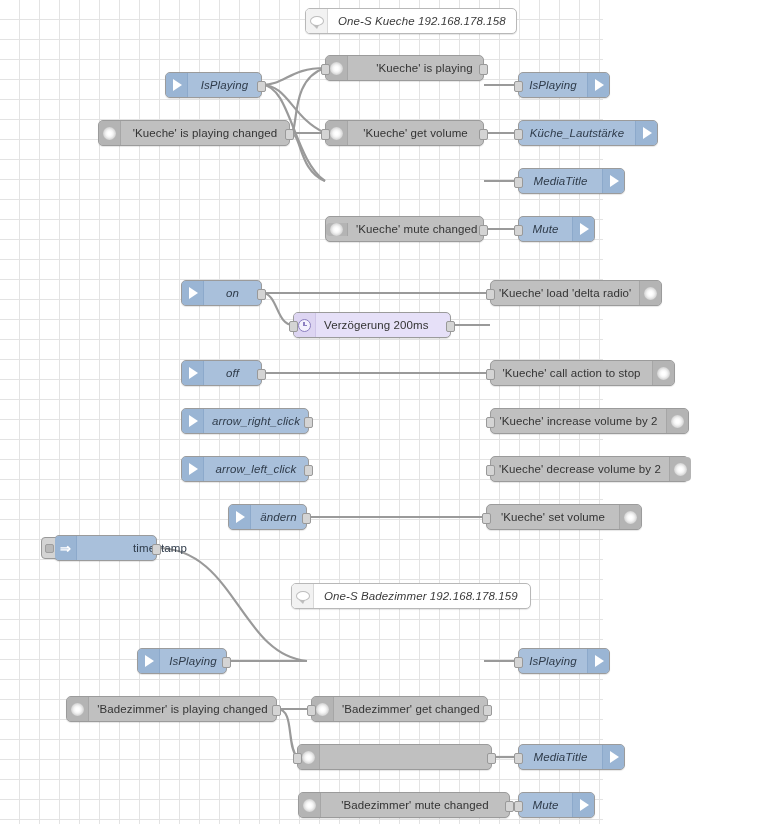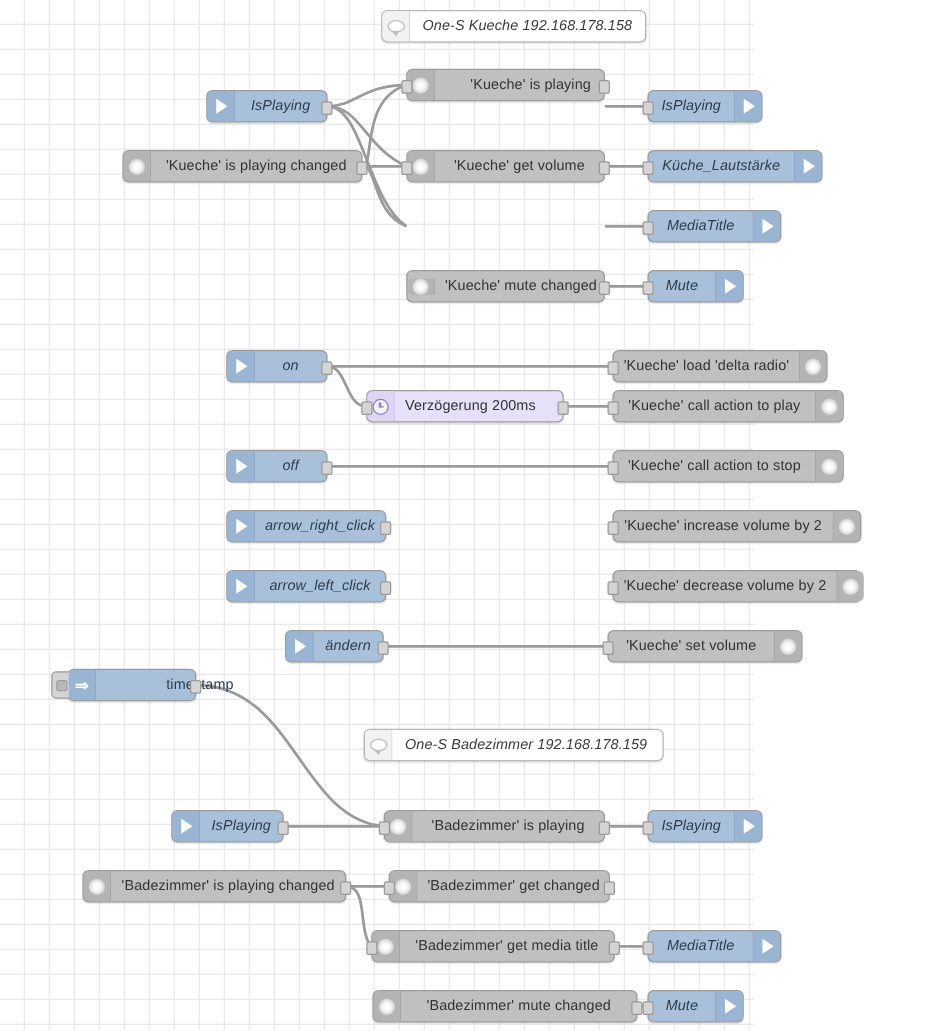--- a/index.html
+++ b/index.html
@@ -298,27 +298,20 @@
   </div>
 
   <div class="node n-grey icon-right" style="left:490px; top:280px; width:172px;">
     <div class="label">'Kueche' load 'delta radio'</div>
     <div class="icon-box">
         <span class="glyph-orb"></span>
       </div>
     <span class="port in"></span>
   </div>
 
-  <div class="node n-grey icon-right" style="left:490px; top:312px; width:185px;">
-    <div class="label">'Kueche' call action to play</div>
-    <div class="icon-box">
-        <span class="glyph-orb"></span>
-      </div>
-    <span class="port in"></span>
-  </div>
 
   <div class="node n-blue icon-left" style="left:181px; top:360px; width:81px;">
     <div class="icon-box">
         <span class="glyph-arrow"></span>
       </div>
     <div class="label">off</div>
     <span class="port out"></span>
   </div>
 
   <div class="node n-grey icon-right" style="left:490px; top:360px; width:185px;">
@@ -397,43 +390,34 @@
   </div>
 
   <div class="node n-grey icon-left" style="left:66px; top:696px; width:211px;">
     <div class="icon-box">
         <span class="glyph-orb"></span>
       </div>
     <div class="label">'Badezimmer' is playing changed</div>
     <span class="port out"></span>
   </div>
 
-  <div class="node n-grey icon-left" style="left:307px; top:648px; width:177px;">
-    <div class="icon-box">
-        <span class="glyph-orb"></span>
-      </div>
-    <div class="label">'Badezimmer' is playing</div>
-    <span class="port in"></span>
-    <span class="port out"></span>
-  </div>
 
   <div class="node n-grey icon-left" style="left:311px; top:696px; width:177px;">
     <div class="icon-box">
         <span class="glyph-orb"></span>
       </div>
     <div class="label">'Badezimmer' get changed</div>
     <span class="port in"></span>
     <span class="port out"></span>
   </div>
 
   <div class="node n-grey icon-left" style="left:297px; top:744px; width:195px;">
     <div class="icon-box">
         <span class="glyph-orb"></span>
       </div>
-    <div class="label">'Badezimmer' get media title</div>
     <span class="port in"></span>
     <span class="port out"></span>
   </div>
 
   <div class="node n-grey icon-left" style="left:298px; top:792px; width:212px;">
     <div class="icon-box">
         <span class="glyph-orb"></span>
       </div>
     <div class="label">'Badezimmer' mute changed</div>
     <span class="port out"></span>

